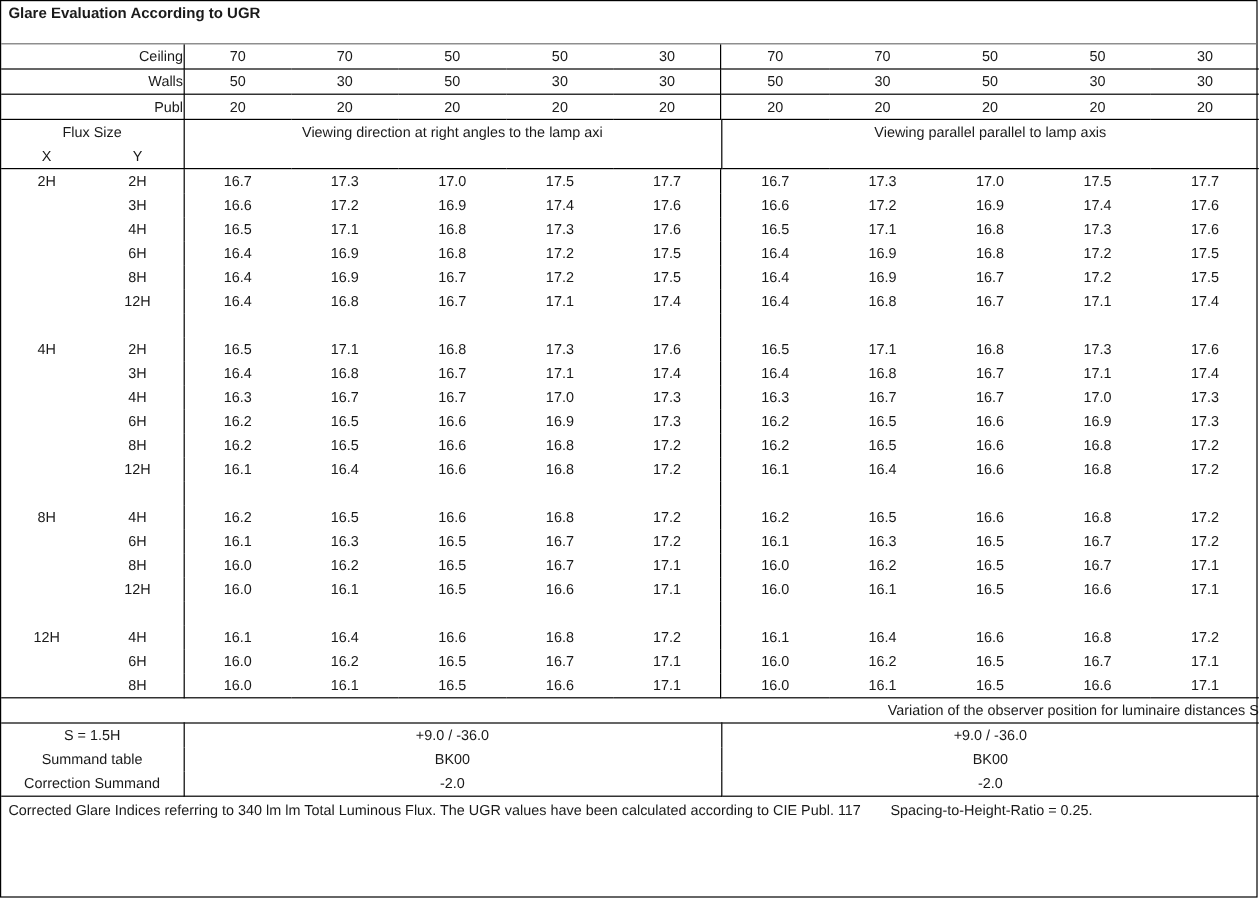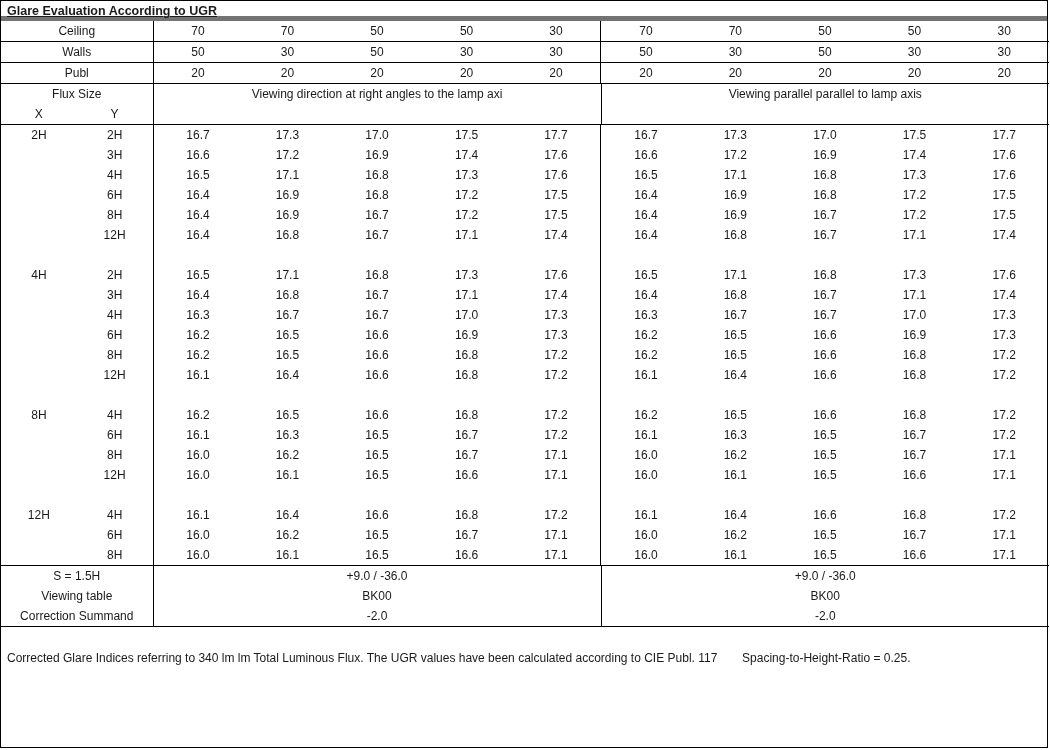--- a/index.html
+++ b/index.html
@@ -18,46 +18,45 @@
   #sheet {
     width: 1048px;
     height: 748px;
     border: 1px solid #000000;
     box-sizing: border-box;
     position: relative;
     display: flex;
     flex-direction: column;
   }
   .title-row {
-    height: 20px;
+    height: 36px;
     line-height: 20px;
     font-weight: bold;
     font-size: 12.5px;
     padding-left: 6px;
-    border-bottom: 5px solid #737373;
+    border-bottom: 1px solid #737373;
     box-sizing: border-box;
-    text-decoration: underline;
   }
   table.grid {
     border-collapse: collapse;
     width: 100%;
     table-layout: fixed;
   }
   table.grid td {
     padding: 0;
     height: 20px;
     font-size: 12px;
     vertical-align: middle;
   }
   .hline td {
     border-bottom: 1px solid #000000;
   }
   .lbl {
     padding-left: 6px;
-    text-align: center;
+    text-align: right;
   }
   .ctr { text-align: center; }
   .vsep-r { border-right: 1px solid #000000; }
 
   
   col.c-lbl   { width: 152px; }
   col.c-num   { width: 89.6px; }
 
   .section-gap td { height: 16px; }
 
@@ -65,21 +64,20 @@
 
   .roomsize-header td {
     height: 19px;
   }
   .footer-note {
     padding-left: 6px;
     padding-right: 6px;
     font-size: 12px;
     line-height: 22px;
     height: 22px;
-    margin-top: 20px;
   }
 </style>
 </head>
 <body>
 
 <div id="sheet">
 
   <div class="title-row">Glare Evaluation According to UGR</div>
 
   <table class="grid">
@@ -578,27 +576,30 @@
     </tbody>
   </table>
 
   <table class="grid">
     <colgroup>
       <col class="c-lbl">
         <col style="width:448px">
         <col style="width:448px">
     </colgroup>
     <tbody>
+      <tr class="hline">
+        <td class="lbl" colspan="3">Variation of the observer position for luminaire distances S</td>
+      </tr>
       <tr>
         <td class="ctr vsep-r">S = 1.5H</td>
         <td class="ctr vsep-r">+9.0 / -36.0</td>
         <td class="ctr">+9.0 / -36.0</td>
       </tr>
       <tr>
-        <td class="ctr vsep-r">Viewing table</td>
+        <td class="ctr vsep-r">Summand table</td>
         <td class="ctr vsep-r">BK00</td>
         <td class="ctr">BK00</td>
       </tr>
       <tr class="hline">
         <td class="ctr vsep-r">Correction Summand</td>
         <td class="ctr vsep-r">-2.0</td>
         <td class="ctr">-2.0</td>
       </tr>
     </tbody>
   </table>

